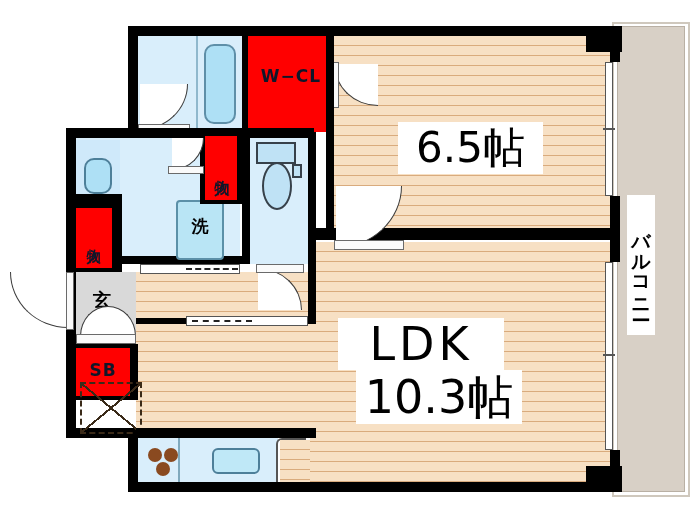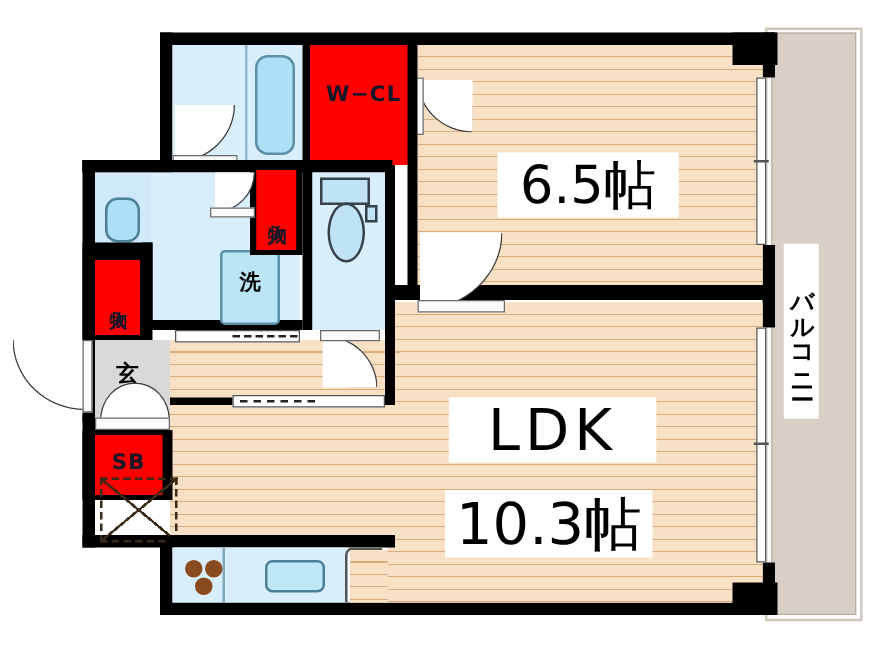--- a/index.html
+++ b/index.html
@@ -189,16 +189,16 @@
   <div class="abs window" style="left:605px;top:62px;width:8px;height:134px;"></div>
   <div class="abs thinline" style="left:603px;top:128px;width:12px;height:2px;"></div>
   <div class="abs window" style="left:605px;top:262px;width:8px;height:188px;"></div>
   <div class="abs thinline" style="left:603px;top:354px;width:12px;height:2px;"></div>
 
   <div class="abs wall" style="left:586px;top:26px;width:36px;height:26px;"></div>
   <div class="abs wall" style="left:586px;top:466px;width:36px;height:26px;"></div>
 
   <div class="abs roomname label" style="left:398px;top:122px;width:145px;height:52px;font-size:42px;">6.5帖</div>
 
-  <div class="abs roomname label" style="left:359px;top:318px;width:166px;height:52px;font-size:46px;letter-spacing:4px;">LDK</div>
-  <div class="abs roomname label" style="left:356px;top:370px;width:166px;height:54px;font-size:46px;margin-top:22px;">10.3帖</div>
+  <div class="abs roomname label" style="left:338px;top:318px;width:166px;height:52px;font-size:46px;letter-spacing:4px;">LDK</div>
+  <div class="abs roomname label" style="left:356px;top:370px;width:166px;height:54px;font-size:46px;">10.3帖</div>
 
 </div>
 
 </body></html>

